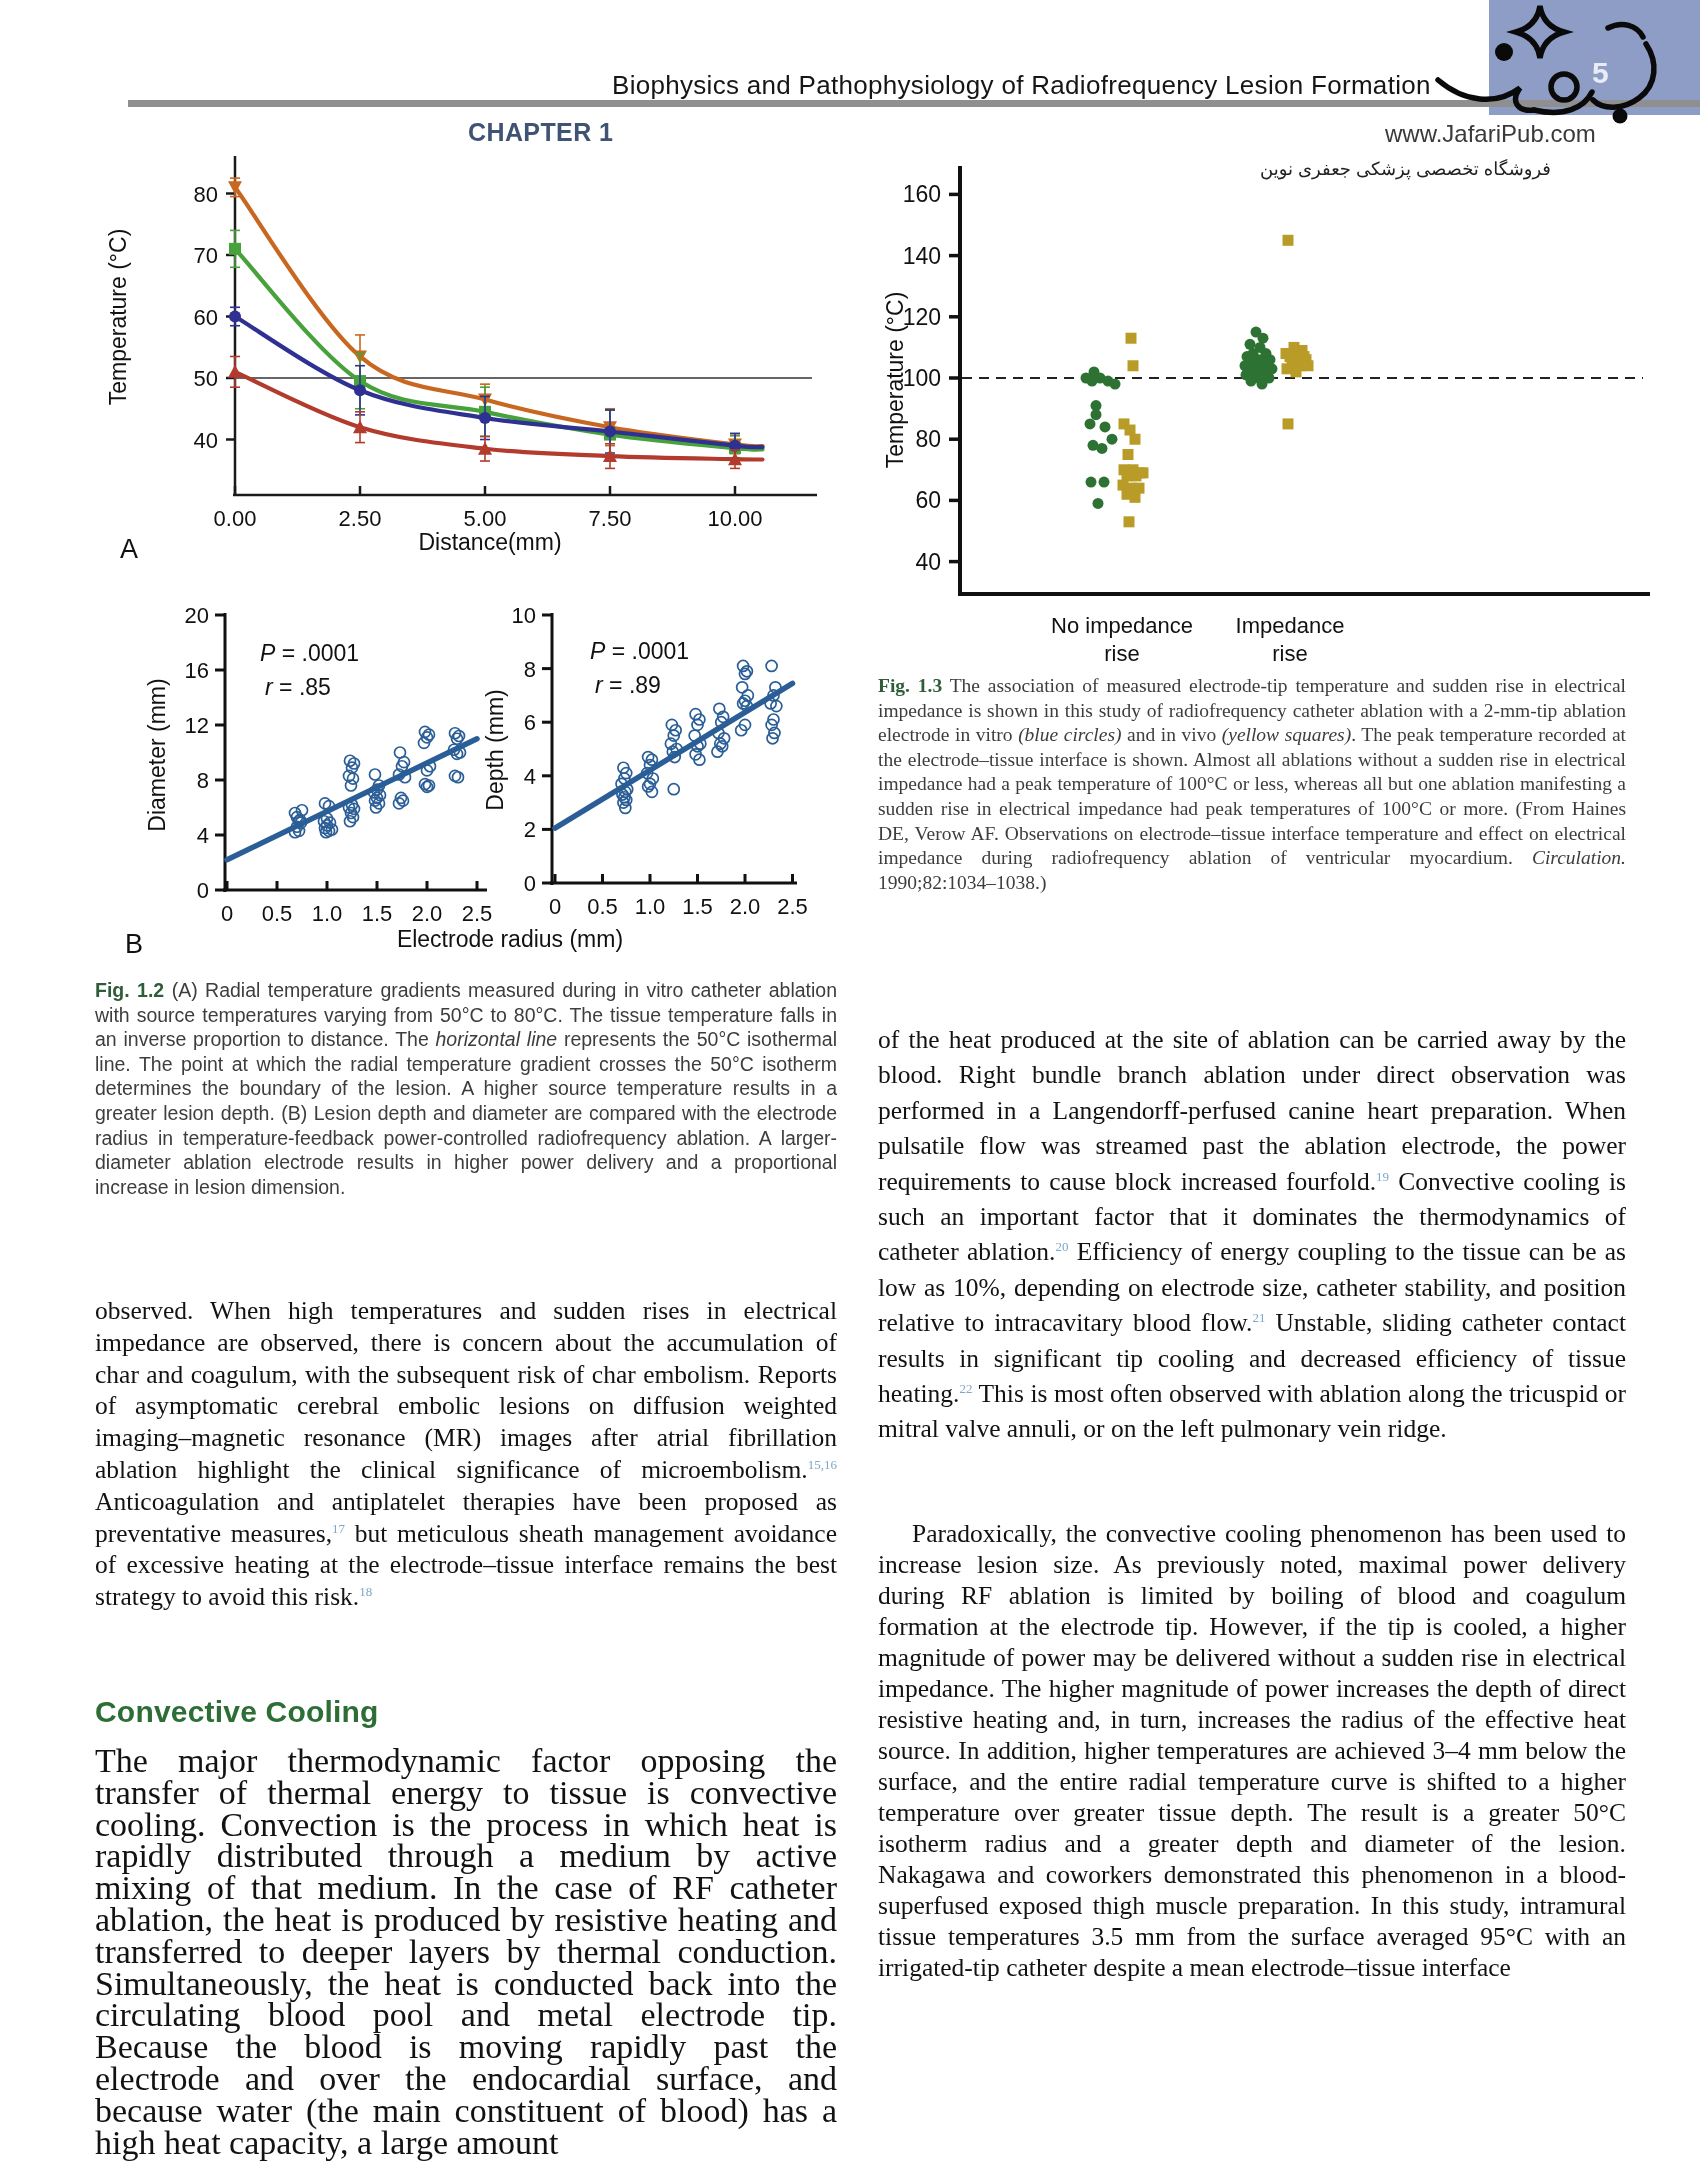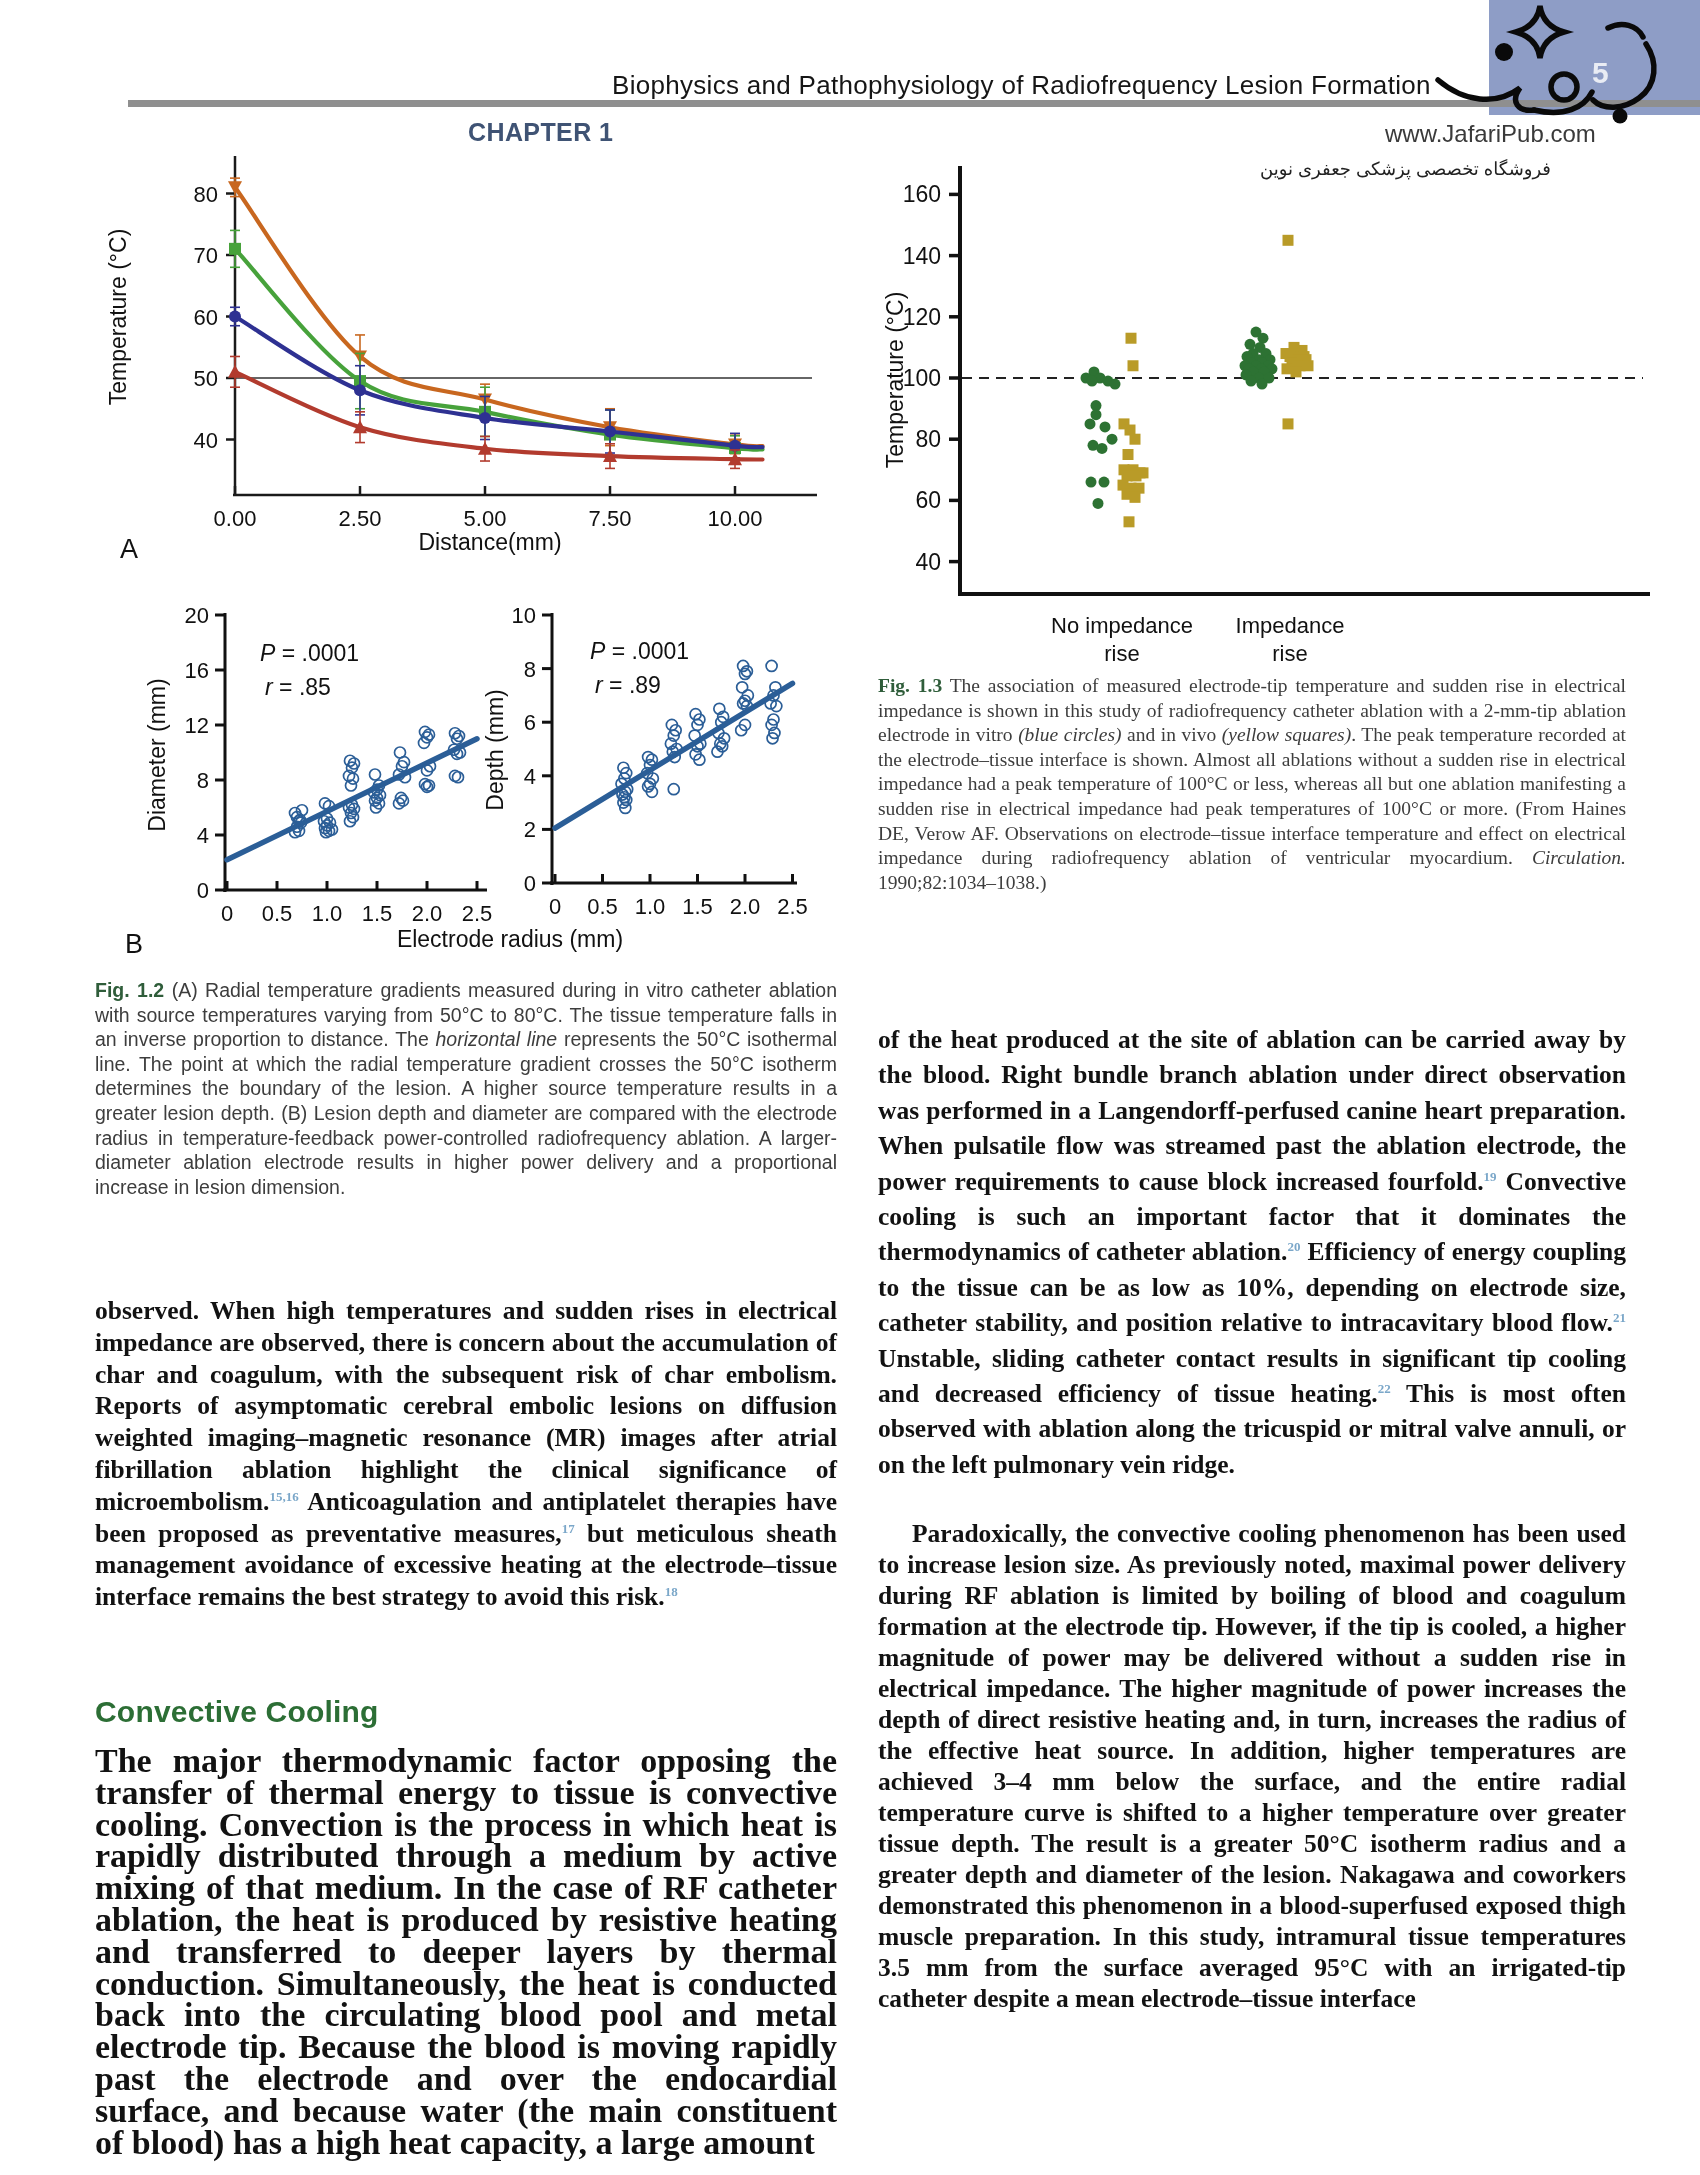--- a/index.html
+++ b/index.html
@@ -14,21 +14,21 @@
   .pub-url{position:absolute;left:1385px;top:120px;width:300px;text-align:left;font:24px "Liberation Sans",sans-serif;color:#3a3a3a;}
   .pub-tagline{position:absolute;left:1260px;top:158px;width:400px;text-align:left;font:18px "Liberation Sans",sans-serif;color:#222;direction:rtl;}
   .chartsvg{position:absolute;}
   #chart-fig12a{left:90px;top:140px;}
   #chart-fig13{left:875px;top:150px;}
   #chart-fig12b{left:95px;top:595px;}
   .caption{position:absolute;font:19.5px/24.6px "Liberation Sans",sans-serif;color:#3d3d3d;text-align:justify;}
   #cap12{left:95px;top:978px;width:742px;}
   #cap13{left:878px;top:674px;width:748px;font-family:Liberation Serif, serif;}
   .cap-label{font-weight:bold;color:#2f5d3a;}
-  .bodycol{position:absolute;text-align:justify;color:#121212;font-weight:bold;}
+  .bodycol{position:absolute;text-align:justify;color:#121212;}
   #left-para1{left:95px;top:1295px;width:742px;font-size:25.5px;line-height:31.8px;}
   #left-para2{left:95px;top:1745px;width:742px;font-size:34px;line-height:31.8px;}
   #right-para1{left:878px;top:1022px;width:748px;font-size:25.5px;line-height:35.4px;}
   #right-para2{left:878px;top:1518px;width:748px;font-size:25.5px;line-height:31px;text-indent:34px;}
   .h-green{position:absolute;left:95px;top:1695px;font:bold 30px "Liberation Sans",sans-serif;color:#2c6e35;letter-spacing:.2px;}
   sup.ref{color:#7ba7c9;font-size:13px;line-height:0;vertical-align:super;}
   i{font-style:italic;}
 </style>
 </head>
 <body>

